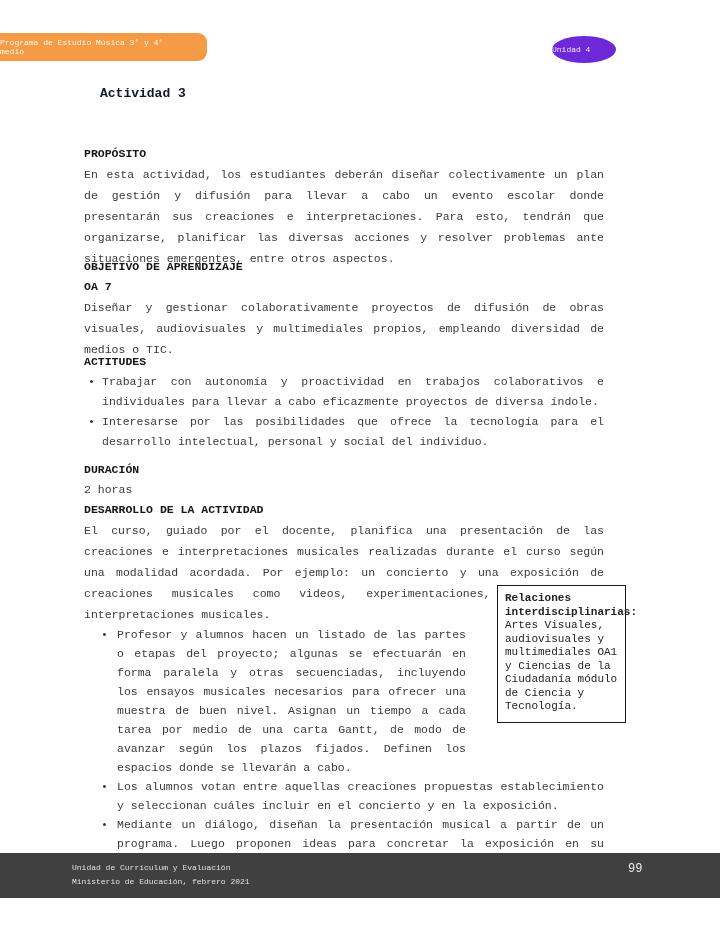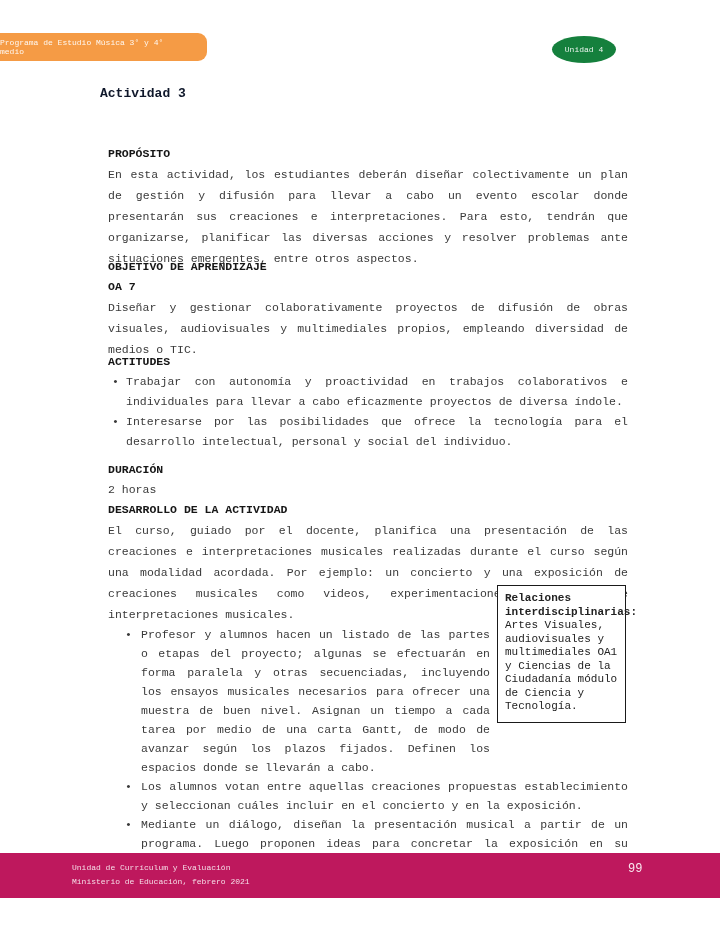--- a/index.html
+++ b/index.html
@@ -11,31 +11,31 @@
 
   
   .program-badge {
     position:absolute; left:0; top:33px; width:191px; height:28px;
     background:#F59B45; border-radius:0 9px 9px 0;
     display:flex; align-items:center; justify-content:flex-end;
     padding-right:16px; color:rgba(255,255,255,0.92); font-size:8px;
   }
   .unit-badge {
     position:absolute; left:552px; top:36px; width:64px; height:27px;
-    background:#15803d; border-radius:50%;
-    display:flex; align-items:center; justify-content:center;
+    background:#6d28d9; border-radius:50%;
+    display:flex; align-items:center; justify-content:flex-start;
     color:rgba(255,255,255,0.92); font-size:8px;
   }
 
   
   .title-block { position:absolute; left:100px; top:83px; width:540px;
     color:#0f172a; font-weight:bold; font-size:13px; line-height:21px; }
 
   
-  .section { position:absolute; left:108px; width:520px; }
+  .section { position:absolute; left:84px; width:520px; }
   .sec-heading { font-weight:bold; color:#161616; font-size:11.5px; line-height:20px; }
   .body-text { font-size:11.5px; line-height:21px; text-align:justify; color:#3a3a3a; }
 
   #sec-proposito { top:144px; }
   #sec-objetivo  { top:257px; }
   #sec-actitudes { top:352px; }
   #sec-desarrollo{ top:460px; }
 
   
   ul.bullets { list-style:none; margin:0; padding:0; }
@@ -54,21 +54,21 @@
   .interdisc-box {
     position:absolute; left:497px; top:585px; width:113px;
     border:1.5px solid #1a1a1a; background:#ffffff;
     padding:6px 7px 8px 7px; font-size:11px; line-height:13.5px; color:#222;
   }
   .interdisc-box .box-title { font-weight:bold; }
 
   
   .footer {
     position:absolute; left:0; top:853px; width:720px; height:45px;
-    background:#be185d;
+    background:#404040;
   }
   .footer-lines {
     position:absolute; left:72px; top:8px; font-size:8px; line-height:14px;
     color:rgba(255,255,255,0.85);
   }
   .footer-page {
     position:absolute; left:628px; top:9px; font-size:12px;
     color:rgba(255,255,255,0.9);
   }
 </style>

